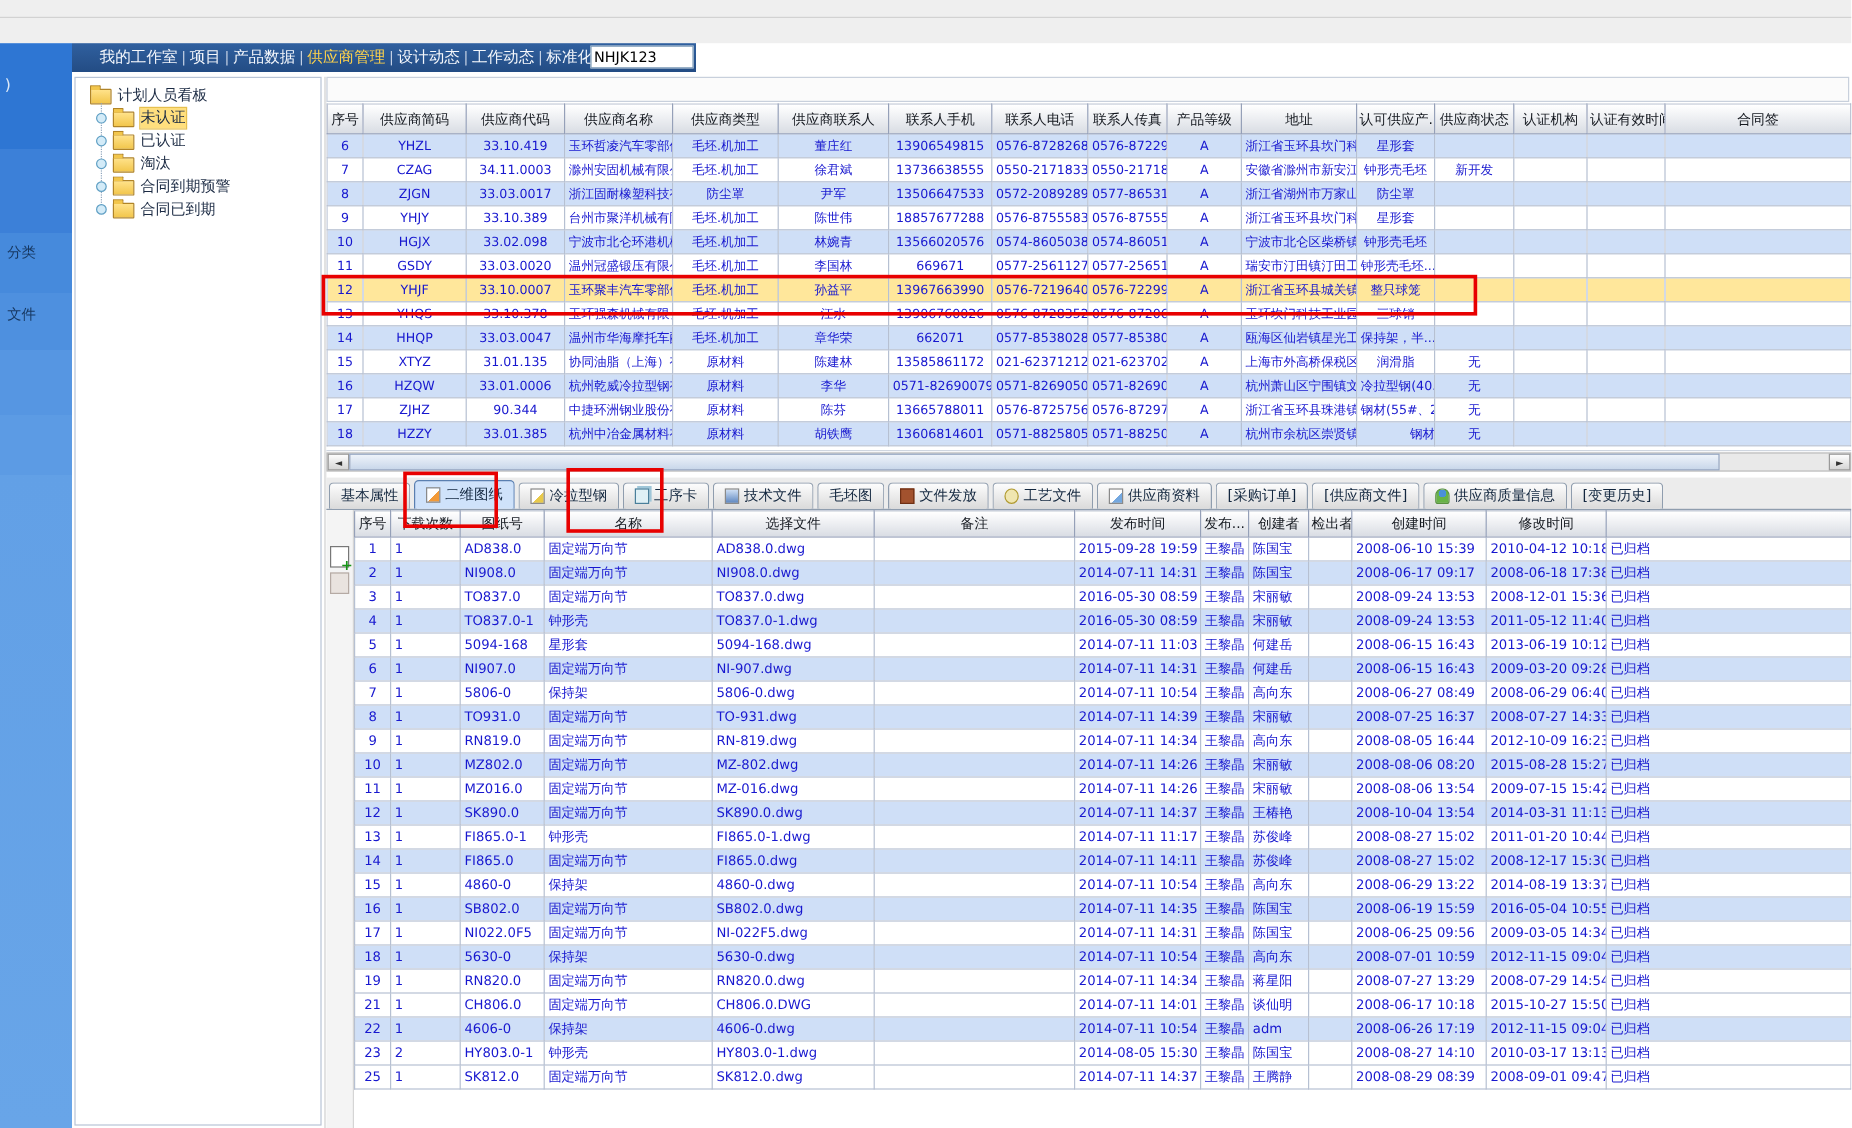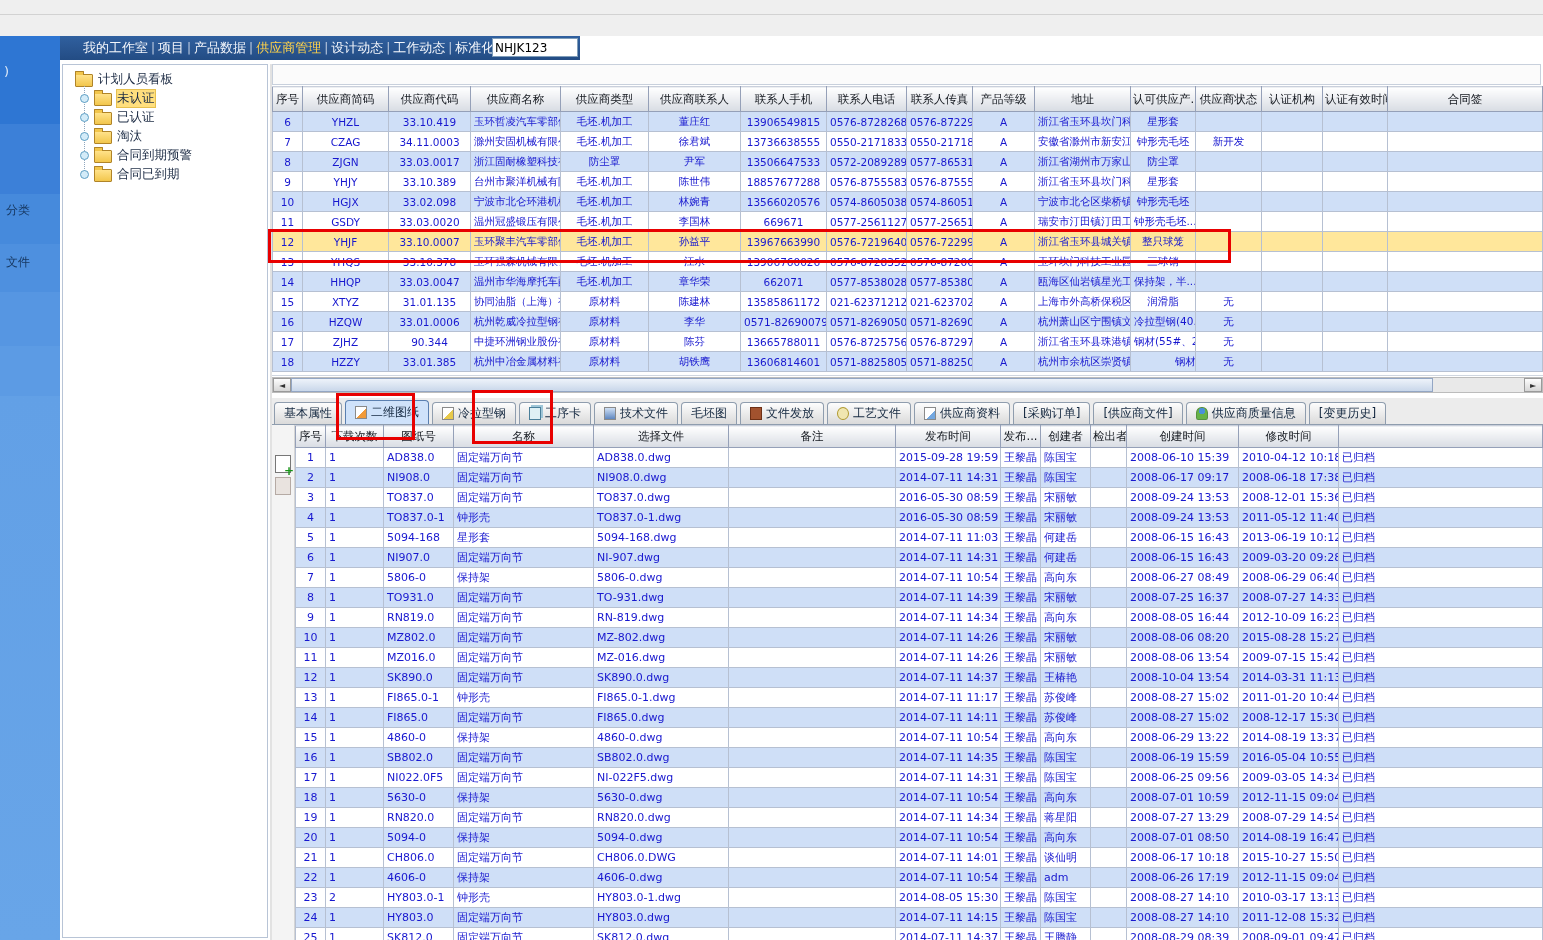--- a/index.html
+++ b/index.html
@@ -818,35 +818,20 @@
               <td style="text-align: left;">RN820.0.dwg</td>
               <td style="text-align: left;"></td>
               <td style="text-align: left;">2014-07-11 14:34</td>
               <td style="text-align: left;">王黎晶</td>
               <td style="text-align: left;">蒋星阳</td>
               <td style="text-align: left;"></td>
               <td style="text-align: left;">2008-07-27 13:29</td>
               <td style="text-align: left;">2008-07-29 14:54</td>
               <td style="text-align: left;">已归档</td>
             </tr>
-            <tr class="alt">
-              <td style="text-align: center;">20</td>
-              <td style="text-align: left;">1</td>
-              <td style="text-align: left;">5094-0</td>
-              <td style="text-align: left;">保持架</td>
-              <td style="text-align: left;">5094-0.dwg</td>
-              <td style="text-align: left;"></td>
-              <td style="text-align: left;">2014-07-11 10:54</td>
-              <td style="text-align: left;">王黎晶</td>
-              <td style="text-align: left;">高向东</td>
-              <td style="text-align: left;"></td>
-              <td style="text-align: left;">2008-07-01 08:50</td>
-              <td style="text-align: left;">2014-08-19 16:47</td>
-              <td style="text-align: left;">已归档</td>
-            </tr>
             <tr>
               <td style="text-align: center;">21</td>
               <td style="text-align: left;">1</td>
               <td style="text-align: left;">CH806.0</td>
               <td style="text-align: left;">固定端万向节</td>
               <td style="text-align: left;">CH806.0.DWG</td>
               <td style="text-align: left;"></td>
               <td style="text-align: left;">2014-07-11 14:01</td>
               <td style="text-align: left;">王黎晶</td>
               <td style="text-align: left;">谈仙明</td>
@@ -878,35 +863,20 @@
               <td style="text-align: left;">HY803.0-1.dwg</td>
               <td style="text-align: left;"></td>
               <td style="text-align: left;">2014-08-05 15:30</td>
               <td style="text-align: left;">王黎晶</td>
               <td style="text-align: left;">陈国宝</td>
               <td style="text-align: left;"></td>
               <td style="text-align: left;">2008-08-27 14:10</td>
               <td style="text-align: left;">2010-03-17 13:13</td>
               <td style="text-align: left;">已归档</td>
             </tr>
-            <tr class="alt">
-              <td style="text-align: center;">24</td>
-              <td style="text-align: left;">1</td>
-              <td style="text-align: left;">HY803.0</td>
-              <td style="text-align: left;">固定端万向节</td>
-              <td style="text-align: left;">HY803.0.dwg</td>
-              <td style="text-align: left;"></td>
-              <td style="text-align: left;">2014-07-11 14:15</td>
-              <td style="text-align: left;">王黎晶</td>
-              <td style="text-align: left;">陈国宝</td>
-              <td style="text-align: left;"></td>
-              <td style="text-align: left;">2008-08-27 14:10</td>
-              <td style="text-align: left;">2011-12-08 15:32</td>
-              <td style="text-align: left;">已归档</td>
-            </tr>
             <tr>
               <td style="text-align: center;">25</td>
               <td style="text-align: left;">1</td>
               <td style="text-align: left;">SK812.0</td>
               <td style="text-align: left;">固定端万向节</td>
               <td style="text-align: left;">SK812.0.dwg</td>
               <td style="text-align: left;"></td>
               <td style="text-align: left;">2014-07-11 14:37</td>
               <td style="text-align: left;">王黎晶</td>
               <td style="text-align: left;">王腾静</td>

